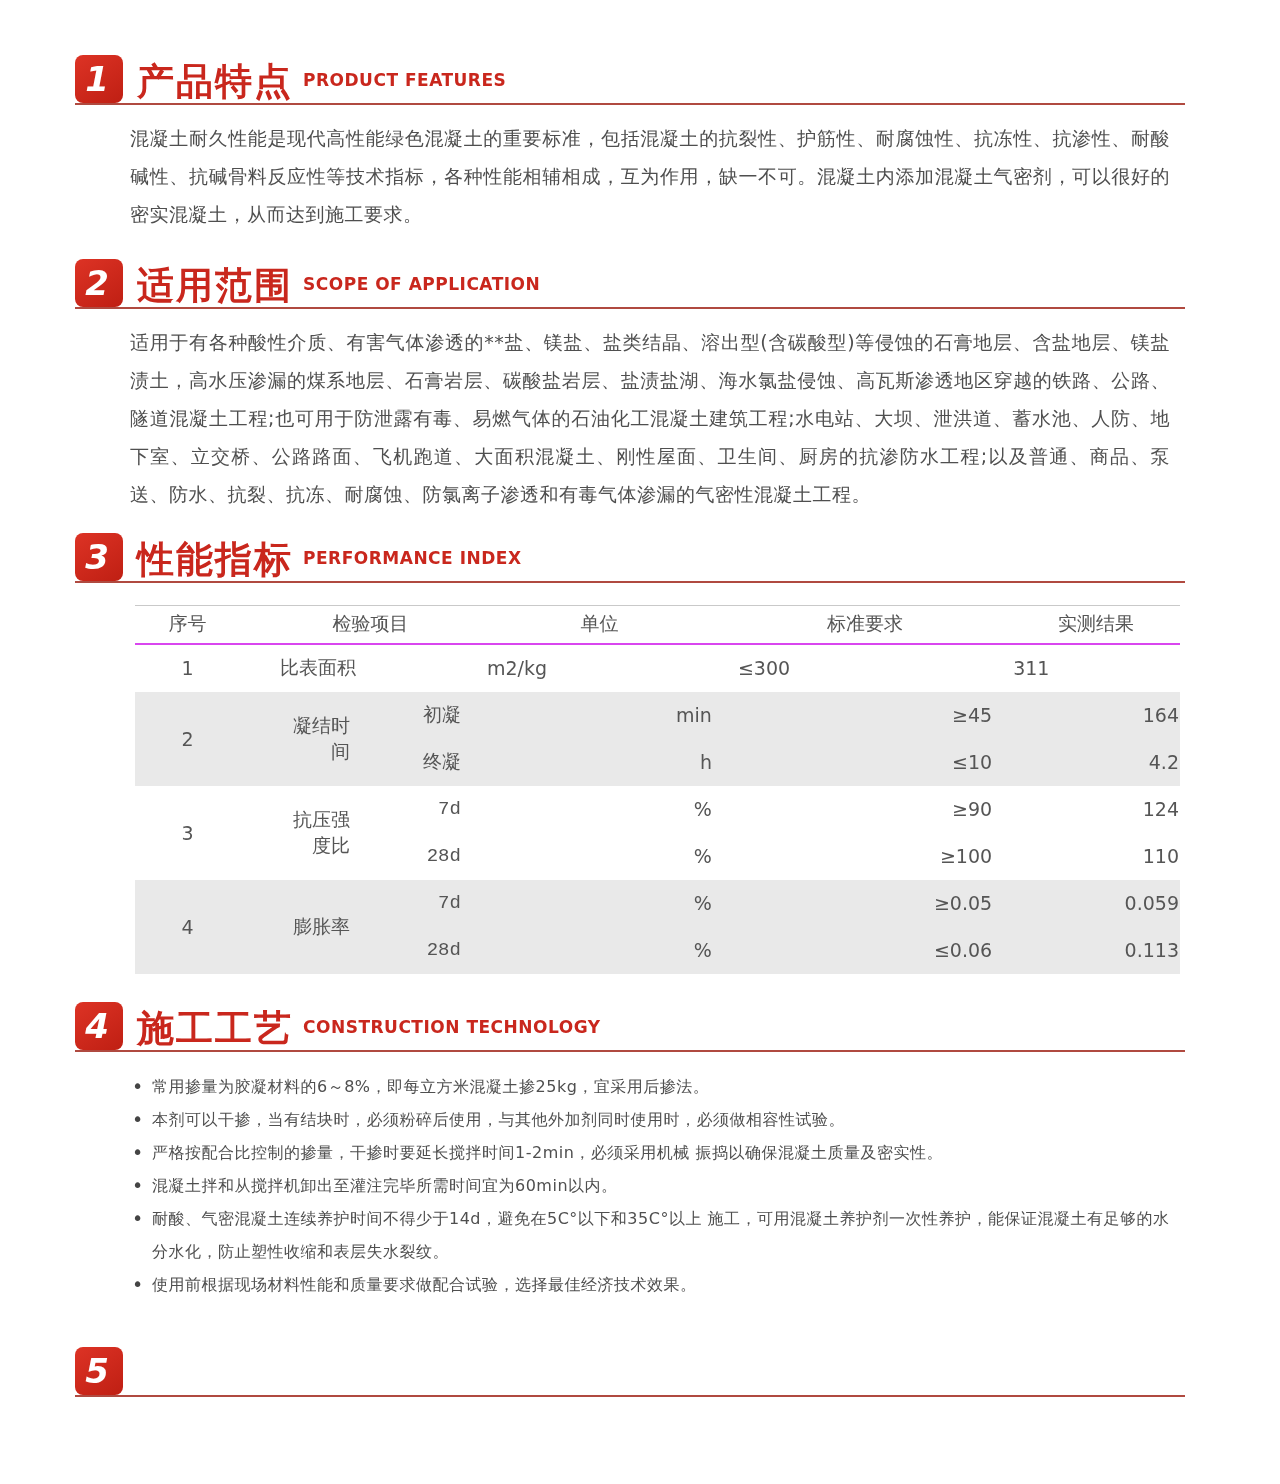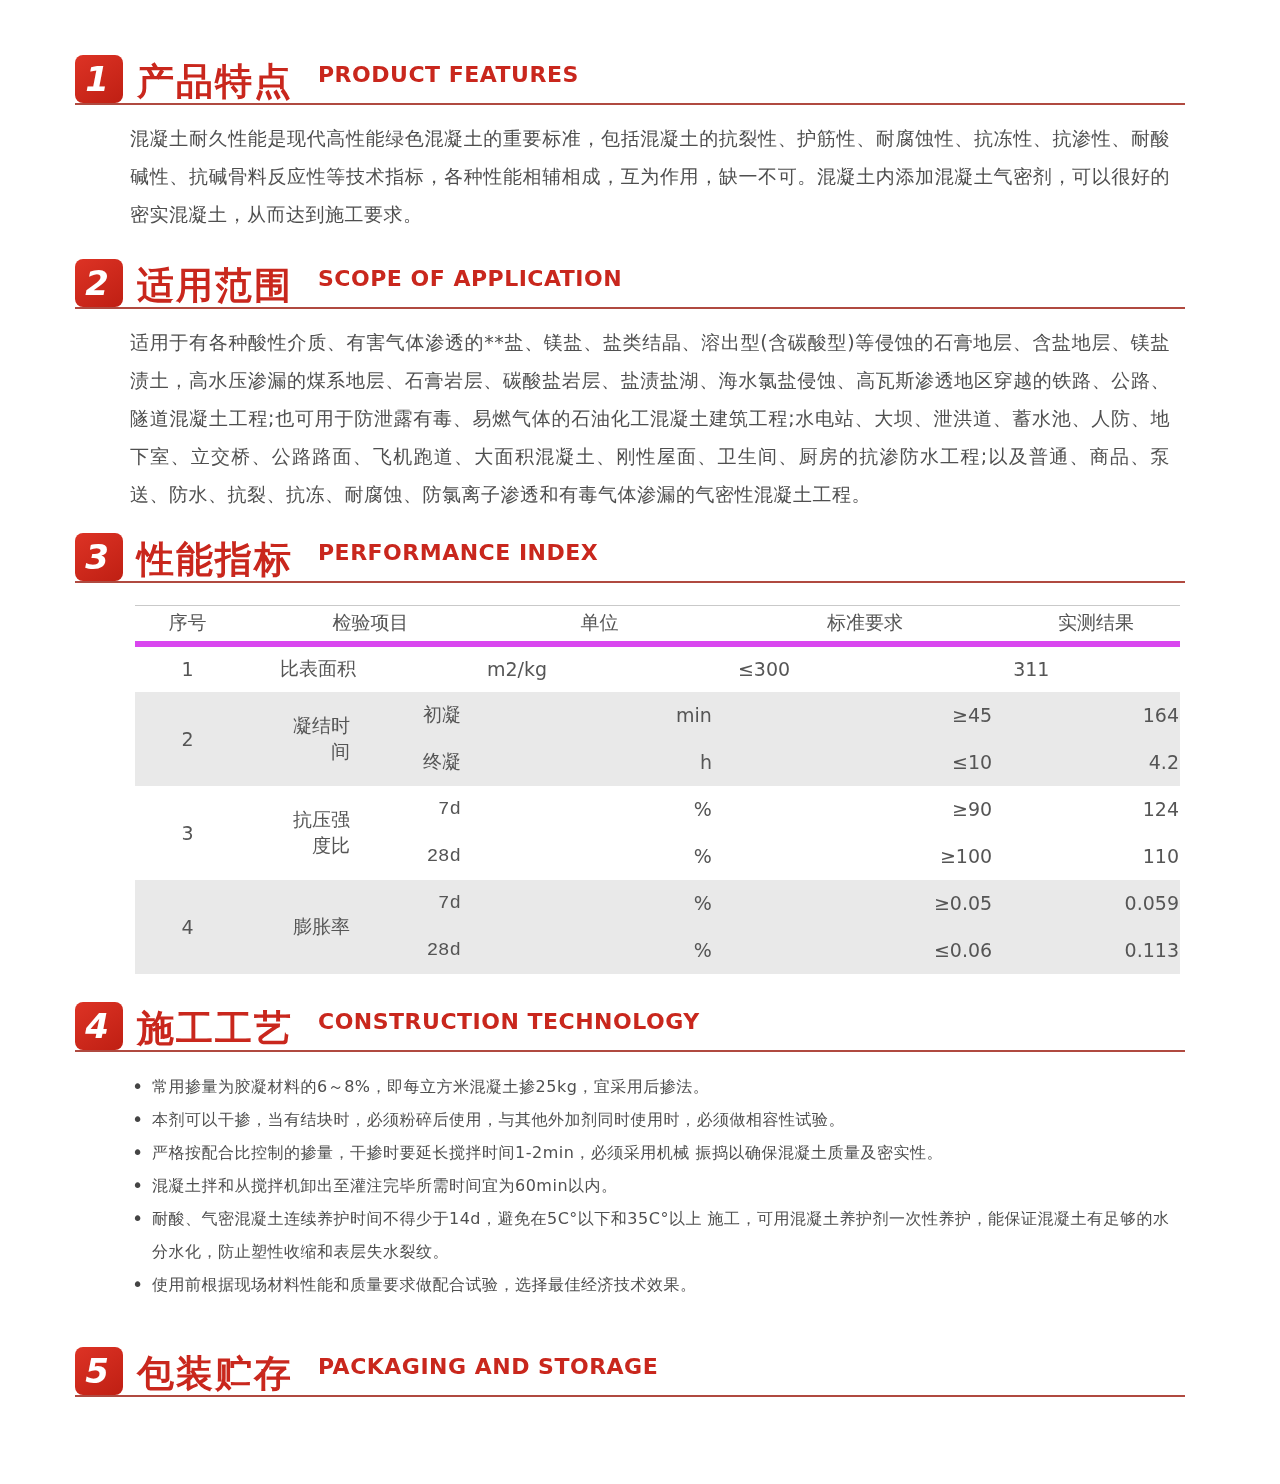--- a/index.html
+++ b/index.html
@@ -38,34 +38,33 @@
   .badge span{
     color:#fff;
     font-size:34px;
     font-weight:700;
     font-style:italic;
     line-height:1;
     padding-right:4px;
   }
   .titles{
     display:flex;
-    align-items:flex-start;
+    align-items:center;
     margin-left:14px;
-    gap:15px;
   }
   .title-zh{
     color:var(--accent);
     font-size:37px;
     font-weight:700;
     letter-spacing:2px;
     line-height:1.1;
   }
   .title-en{
     color:var(--accent);
-    font-size:22px;
+    font-size:17px;
     font-weight:700;
     letter-spacing:0.5px;
     margin-left:10px;
     padding-bottom:5px;
     white-space:nowrap;
   }
   .rule{
     height:2px;
     background:var(--rule);
     width:100%;
@@ -87,21 +86,21 @@
   
   table.perf{
     border-collapse:collapse;
     margin:22px 0 0 60px;
     width:1045px;
     table-layout:fixed;
     font-size:19px;
     color:#555;
     border-top:1px solid #c9c9c9;
   }
-  table.perf thead tr{border-bottom:6px solid #d946ef;}
+  table.perf thead tr{border-bottom:2px solid #d946ef;}
   table.perf th{
     font-weight:400;
     text-align:center;
     height:38px;
     vertical-align:middle;
   }
   table.perf td{
     height:48px;
     vertical-align:middle;
   }
@@ -270,22 +269,18 @@
       <li>耐酸、气密混凝土连续养护时间不得少于14d，避免在5C°以下和35C°以上 施工，可用混凝土养护剂一次性养护，能保证混凝土有足够的水分水化，防止塑性收缩和表层失水裂纹。</li>
       <li>使用前根据现场材料性能和质量要求做配合试验，选择最佳经济技术效果。</li>
     </ul>
   </div>
 
   <div class="section sec-5">
     <div class="sec-head">
       <div class="badge">
         <span>5</span>
       </div>
-      <div class="titles">
-        <span class="title-zh">包装贮存</span>
-        <span class="title-en">PACKAGING AND STORAGE</span>
-      </div>
     </div>
     <div class="rule"></div>
 
   </div>
 
 </div>
 
 </body></html>

